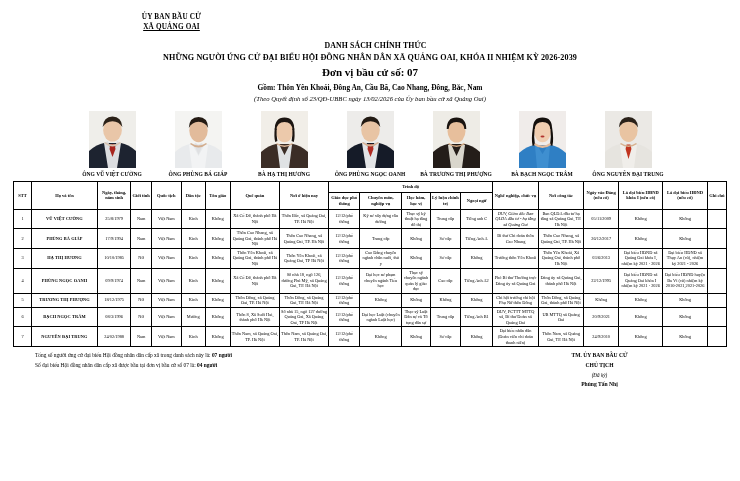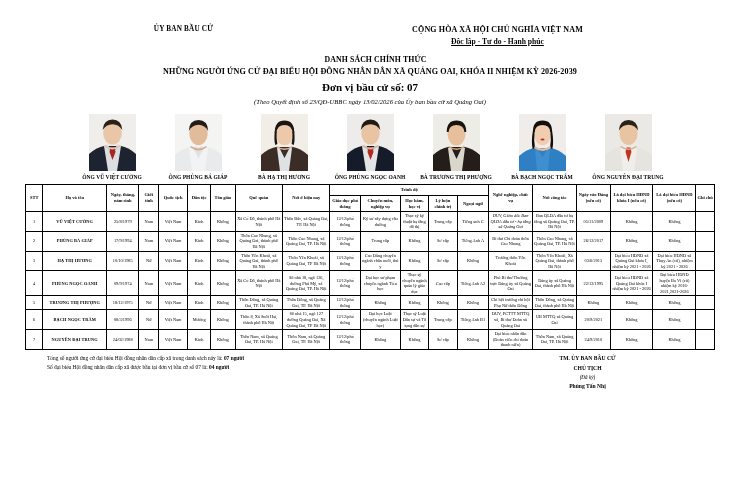--- a/index.html
+++ b/index.html
@@ -13,21 +13,21 @@
     height: 481px;
     font-family: "Liberation Serif", "DejaVu Serif", serif;
     color: #000000;
     overflow: hidden;
   }
   .page {
     position: relative;
     width: 740px;
     height: 481px;
     box-sizing: border-box;
-    padding: 12px;
+    padding: 0;
   }
 
   
   .doc-header {
     display: flex;
     flex-direction: row;
     align-items: flex-start;
     padding: 12px 14px 0 14px;
   }
   .header-left {
@@ -211,31 +211,29 @@
   .fr-i { font-style: italic; font-size: 5.2px; }
 </style>
 </head>
 <body>
 
 <div class="page">
 
   <div class="doc-header">
     <div class="header-left">
       <div class="hl-line1">ỦY BAN BẦU CỬ</div>
-    </div>
-    <div class="header-right">
-      <div class="hr-line1">CỘNG HÒA XÃ HỘI CHỦ NGHĨA VIỆT NAM</div>
-      <div class="hr-line2">Độc lập - Tự do - Hạnh phúc</div>
+      <div class="hl-line2">XÃ QUẢNG OAI</div>
     </div>
   </div>
 
   <div class="title-block">
     <div class="t-main">DANH SÁCH CHÍNH THỨC</div>
     <div class="t-sub">NHỮNG NGƯỜI ỨNG CỬ ĐẠI BIỂU HỘI ĐỒNG NHÂN DÂN XÃ QUẢNG OAI, KHÓA II  NHIỆM KỲ 2026-2039</div>
     <div class="t-unit">Đơn vị bầu cử số: 07</div>
+    <div class="t-villages">Gồm: Thôn Yên Khoái, Đông An, Cầu Bã, Cao Nhang, Đông, Bắc, Nam</div>
     <div class="t-decision">(Theo Quyết định số 23/QĐ-UBBC ngày 13/02/2026 của Ủy ban bầu cử xã Quảng Oai)</div>
   </div>
 
   <div class="photo-strip">
 
     <div class="cand">
       <div class="portrait">
         <svg viewBox="0 0 47 57" preserveAspectRatio="none" aria-hidden="true">
           <rect x="0" y="0" width="47" height="57" fill="#efeeea"></rect>
           <path d="M0 40 Q8 33 15 32 L32 32 Q39 33 47 40 L47 57 L0 57 Z" fill="#1d2330"></path>

